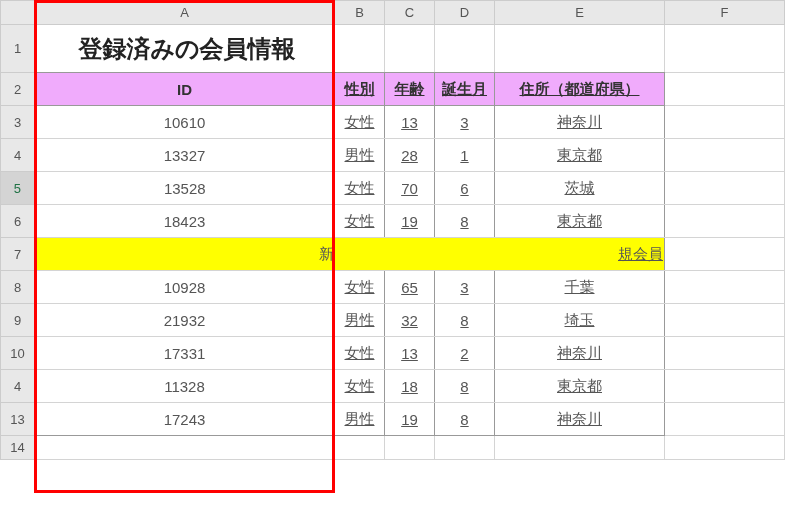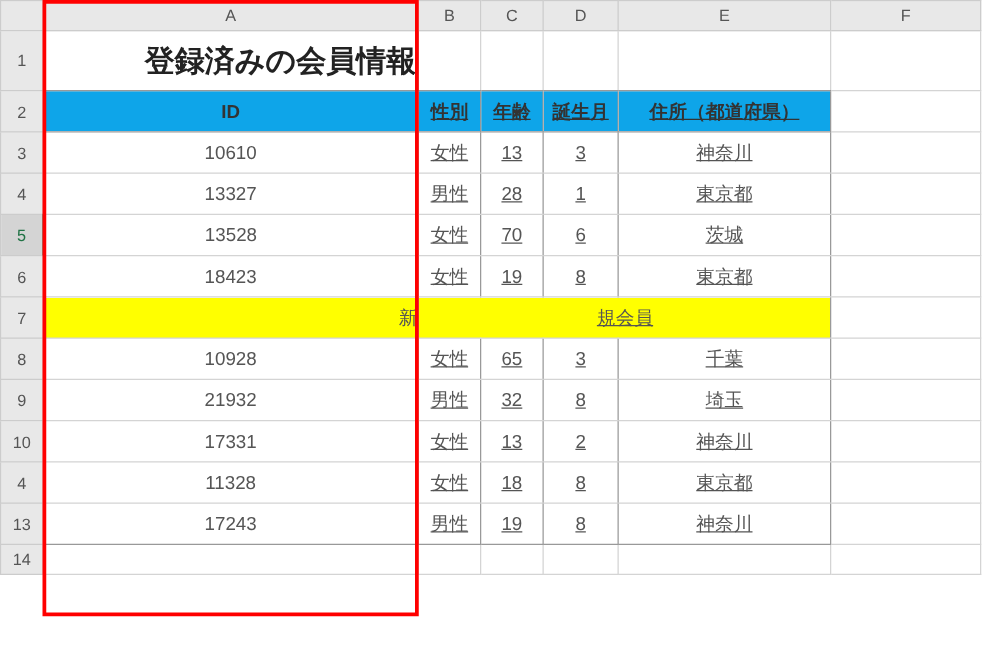--- a/index.html
+++ b/index.html
@@ -65,27 +65,27 @@
     .col-F { width: 120px; }
 
     td.cell-A { border-left:1px solid #999; border-right:1px solid #999;}
     td.cell-inner { border-left:1px solid #999; border-right:1px solid #999;text-decoration:underline;}
     td.border-bottom-dark { border-bottom:1px solid #999;margin-top:28px; }
 
     .title-cell {
       font-size: 24px;
       font-weight: bold;
       color: #222;
-      text-align: right;
+      text-align: center;
       padding-left: 6px;
       height: 48px;
       border-bottom:1px solid #999;
     }
     .header-row td {
-      background: #0ea5e9;
+      background: #f0abfc;
       font-weight: bold;
       color: #333;
       font-size: 15px;
       border-bottom:1px solid #999;
       border-top:1px solid #999;
     }
     .yellow-row td {
       text-align: left;
       padding-left: 2px;
     }
@@ -171,21 +171,21 @@
       <td class="cell-inner">女性</td>
       <td class="cell-inner">19</td>
       <td class="cell-inner">8</td>
       <td class="cell-inner">東京都</td>
       <td></td>
     </tr>
 
     <tr class="yellow-row">
       <th class="row-header">7</th>
       <td class="cell-A yellow-bg" style="text-align:right;padding-right:0;">新</td>
-      <td class="cell-inner yellow-bg" colspan="4" style="text-align:center;">規会員</td>
+      <td class="cell-inner yellow-bg" colspan="4" style="text-align:right;">規会員</td>
       <td></td>
     </tr>
 
     <tr>
       <th class="row-header">8</th>
       <td class="cell-A">10928</td>
       <td class="cell-inner">女性</td>
       <td class="cell-inner">65</td>
       <td class="cell-inner">3</td>
       <td class="cell-inner">千葉</td>

